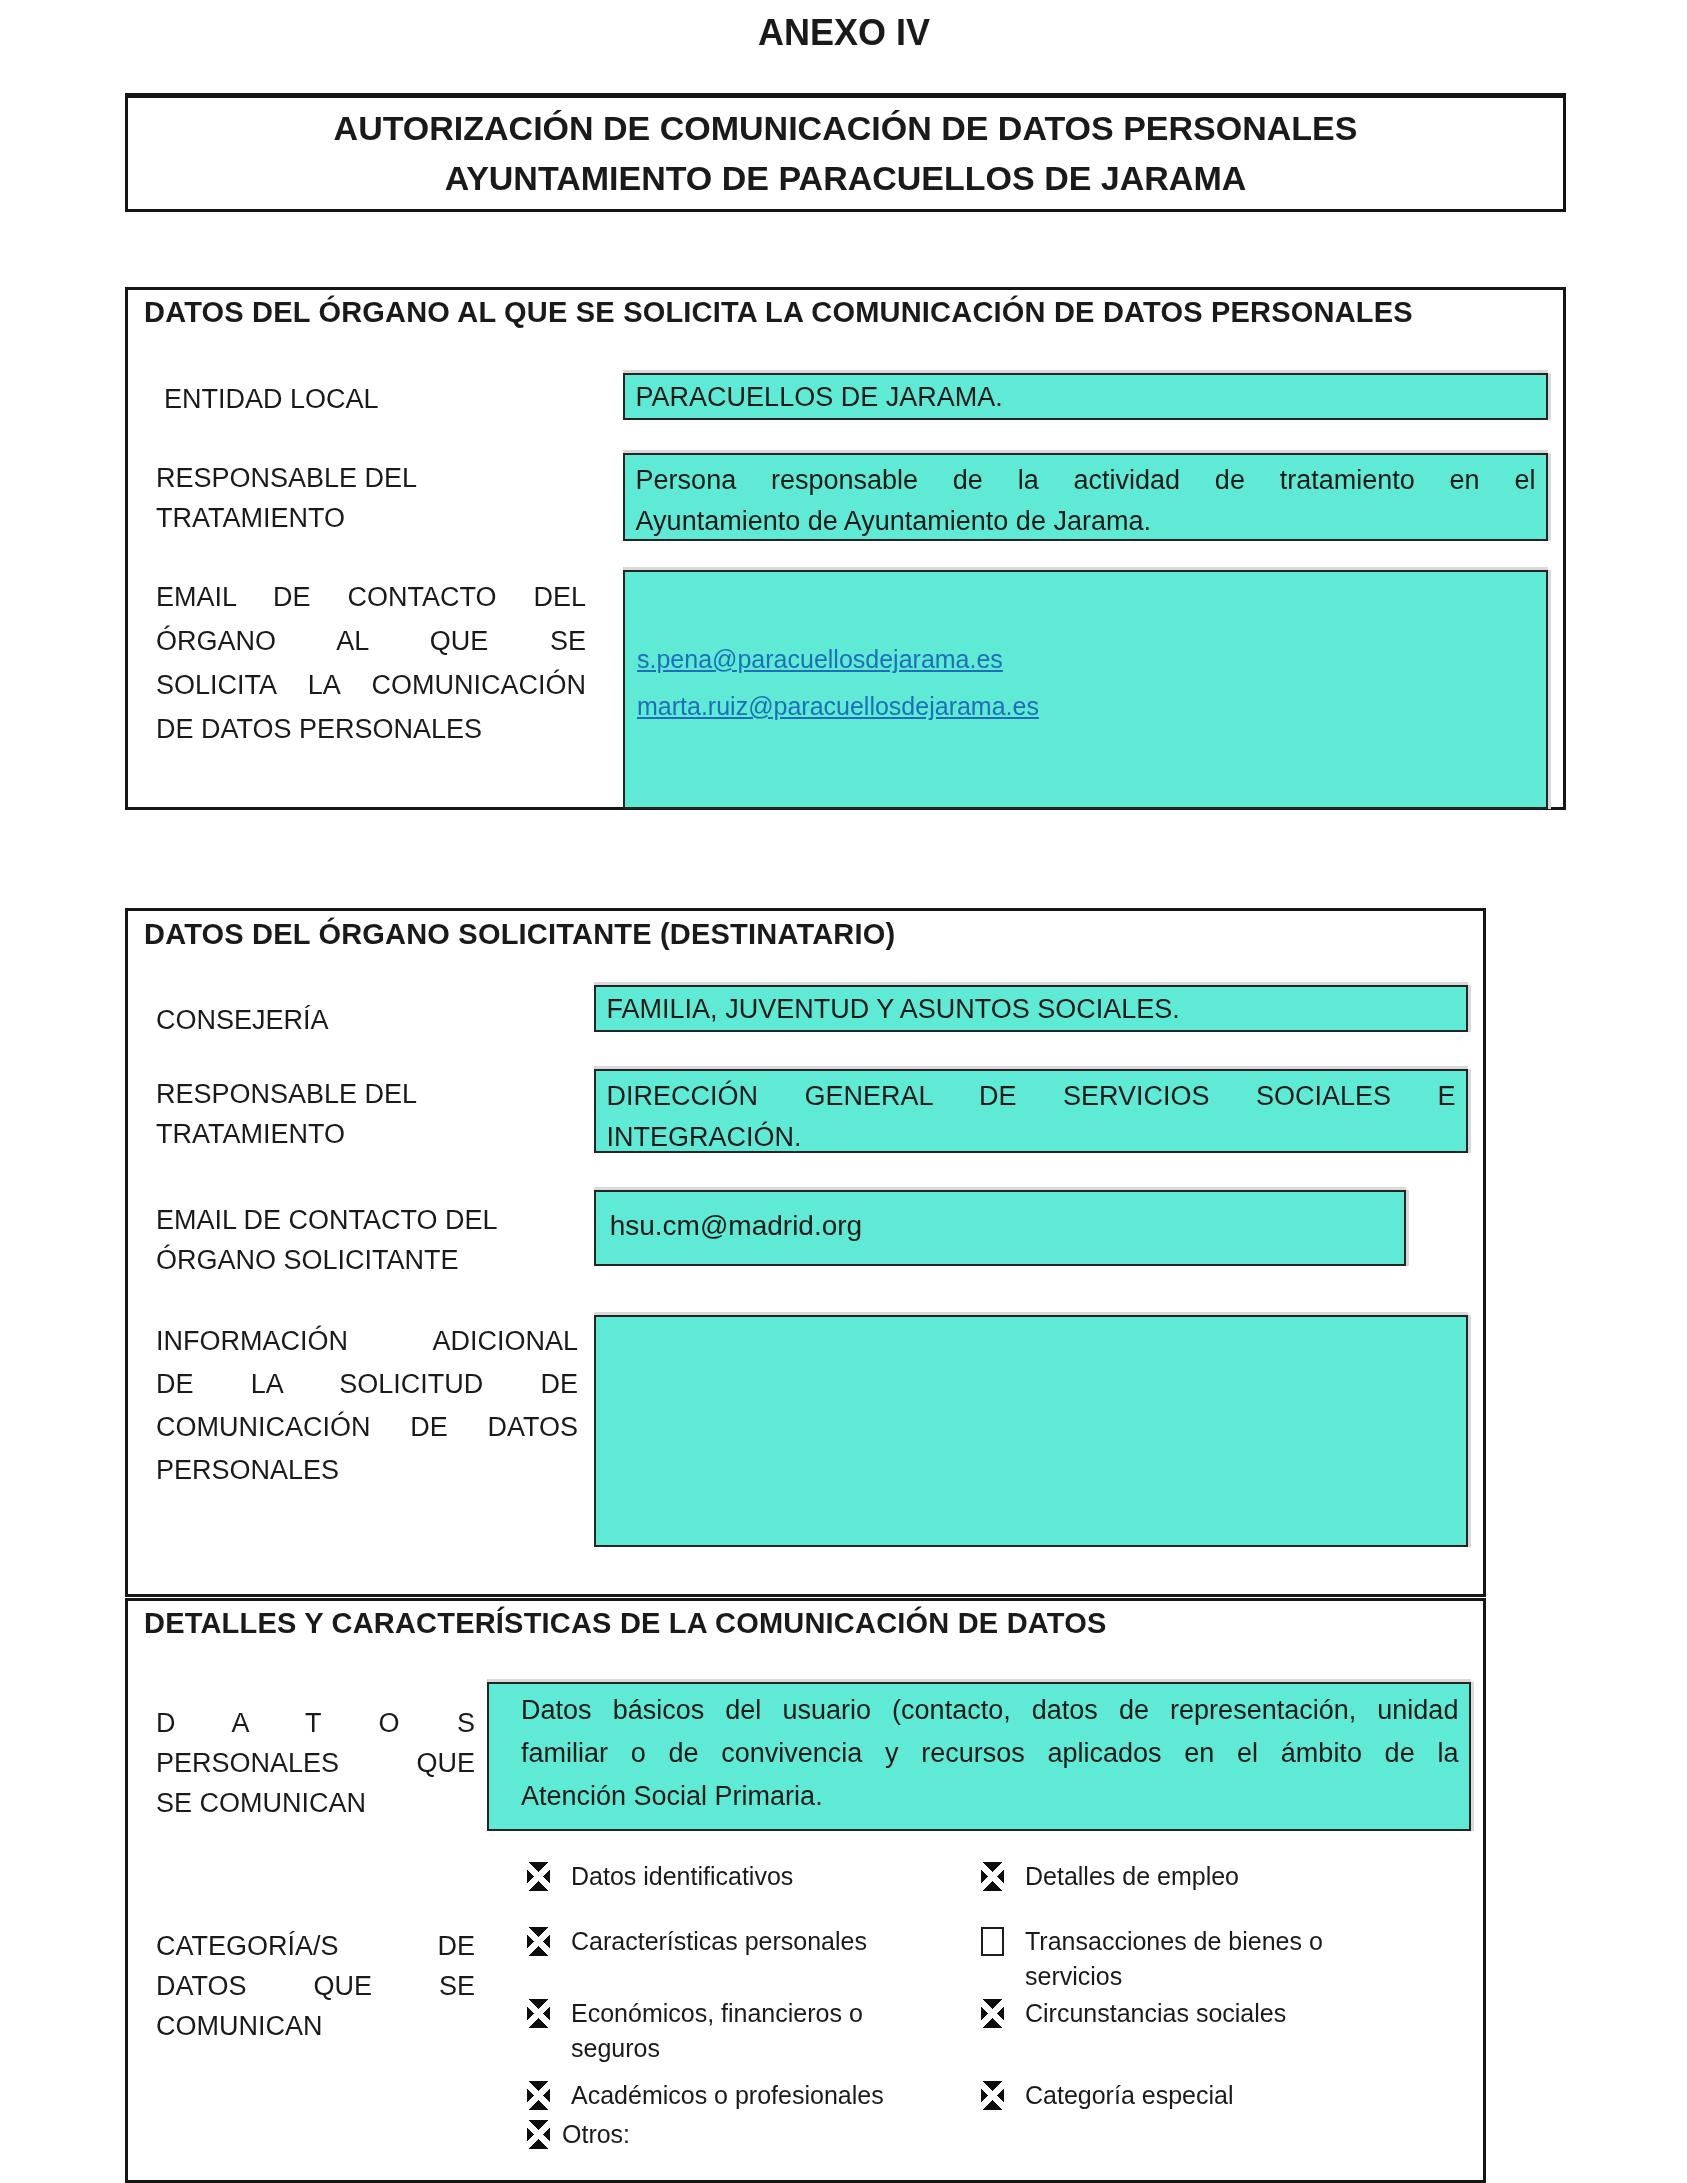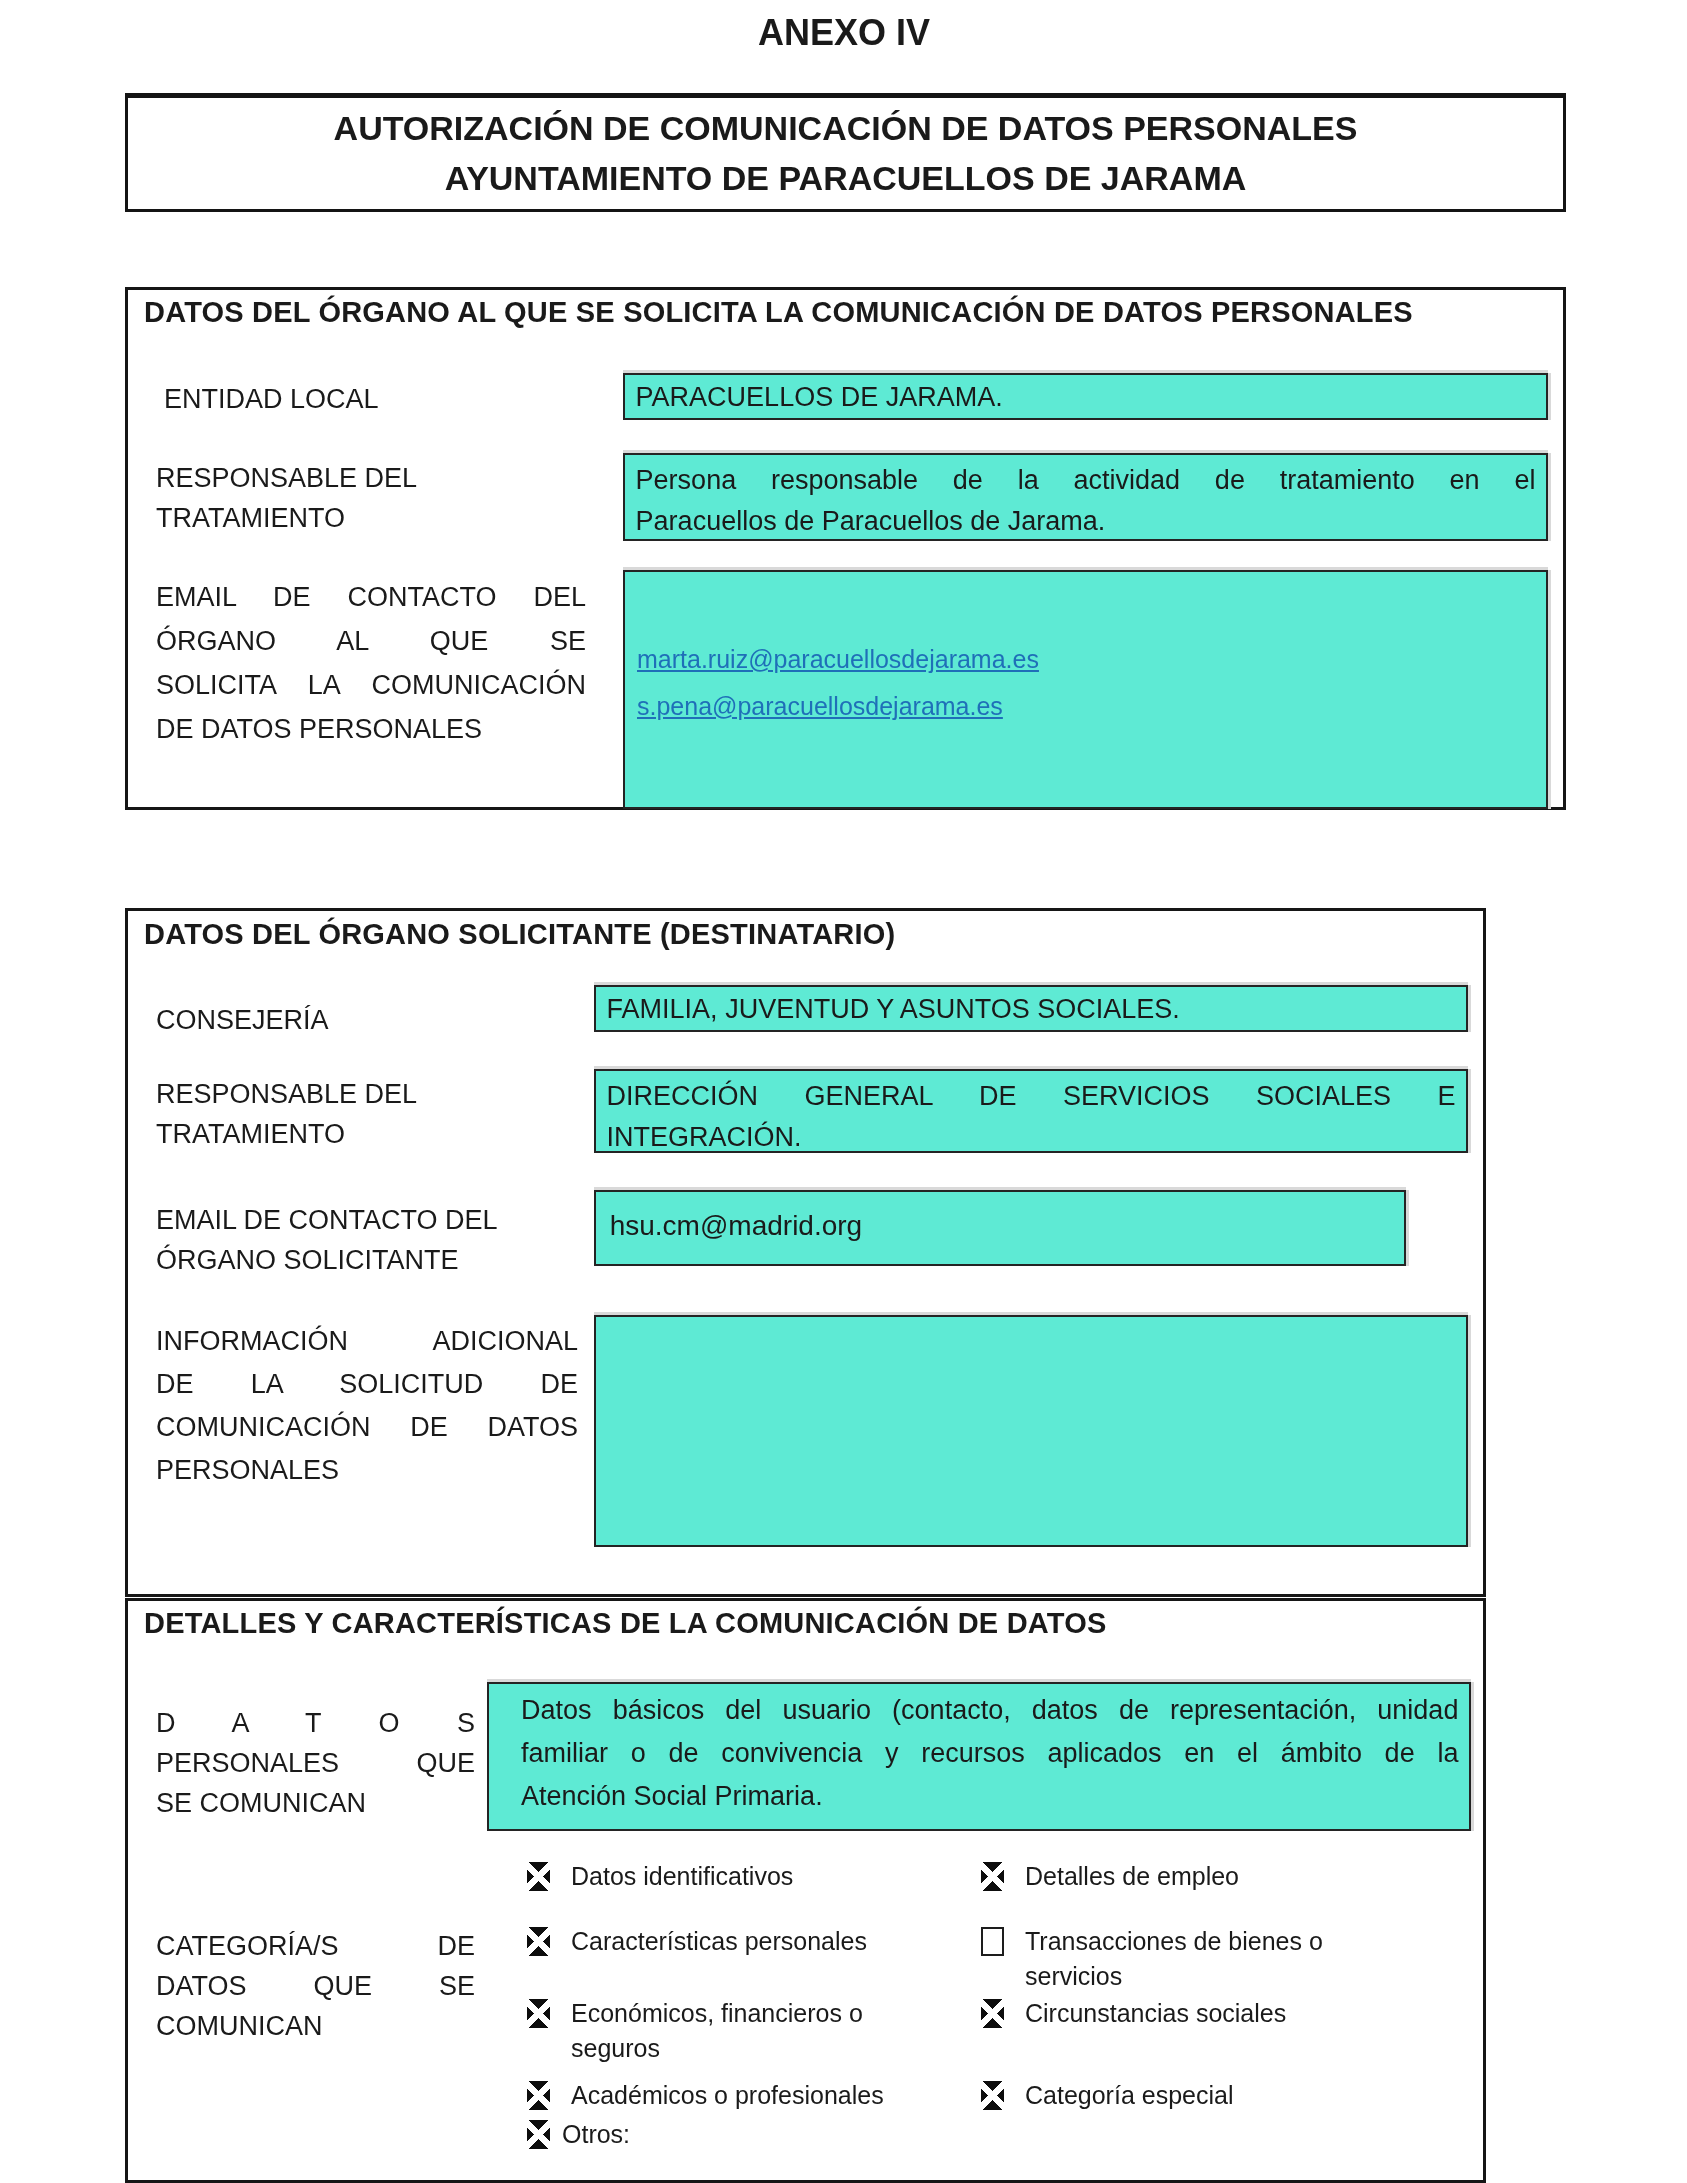--- a/index.html
+++ b/index.html
@@ -69,34 +69,34 @@
   <div class="valline">PARACUELLOS DE JARAMA.</div>
 </div>
 
 <div class="abs lbl" style="left:156px;top:458px;width:426px;">
     <div>RESPONSABLE DEL</div>
     <div>TRATAMIENTO</div>
   </div>
 <div class="abs vbox" style="left:623px;top:453px;width:925px;height:88px;">
   <div class="vtext just">
       <div>Persona responsable de la actividad de tratamiento en el</div>
-      <div>Paracuellos de Paracuellos de Jarama.</div>
+      <div>Ayuntamiento de Ayuntamiento de Jarama.</div>
     </div>
 </div>
 
 <div class="abs lbl just" style="left:156px;top:575px;width:430px;line-height:44px;">
     <div>EMAIL DE CONTACTO DEL</div>
     <div>ÓRGANO AL QUE SE</div>
     <div>SOLICITA LA COMUNICACIÓN</div>
     <div>DE DATOS PERSONALES</div>
   </div>
 <div class="abs vbox" style="left:623px;top:570px;width:925px;height:239px;">
   <div class="links">
+    <a href="#">s.pena@paracuellosdejarama.es</a>
     <a href="#">marta.ruiz@paracuellosdejarama.es</a>
-    <a href="#">s.pena@paracuellosdejarama.es</a>
   </div>
 </div>
 
 <div class="abs frame" style="left:125px;top:908px;width:1361px;height:689px;"></div>
 <div class="abs hdr" style="left:144px;top:918px;">DATOS DEL ÓRGANO SOLICITANTE (DESTINATARIO)</div>
 
 <div class="abs lbl" style="left:156px;top:1000px;">CONSEJERÍA</div>
 <div class="abs vbox" style="left:594px;top:985px;width:874px;height:47px;">
   <div class="valline">FAMILIA, JUVENTUD Y ASUNTOS SOCIALES.</div>
 </div>

